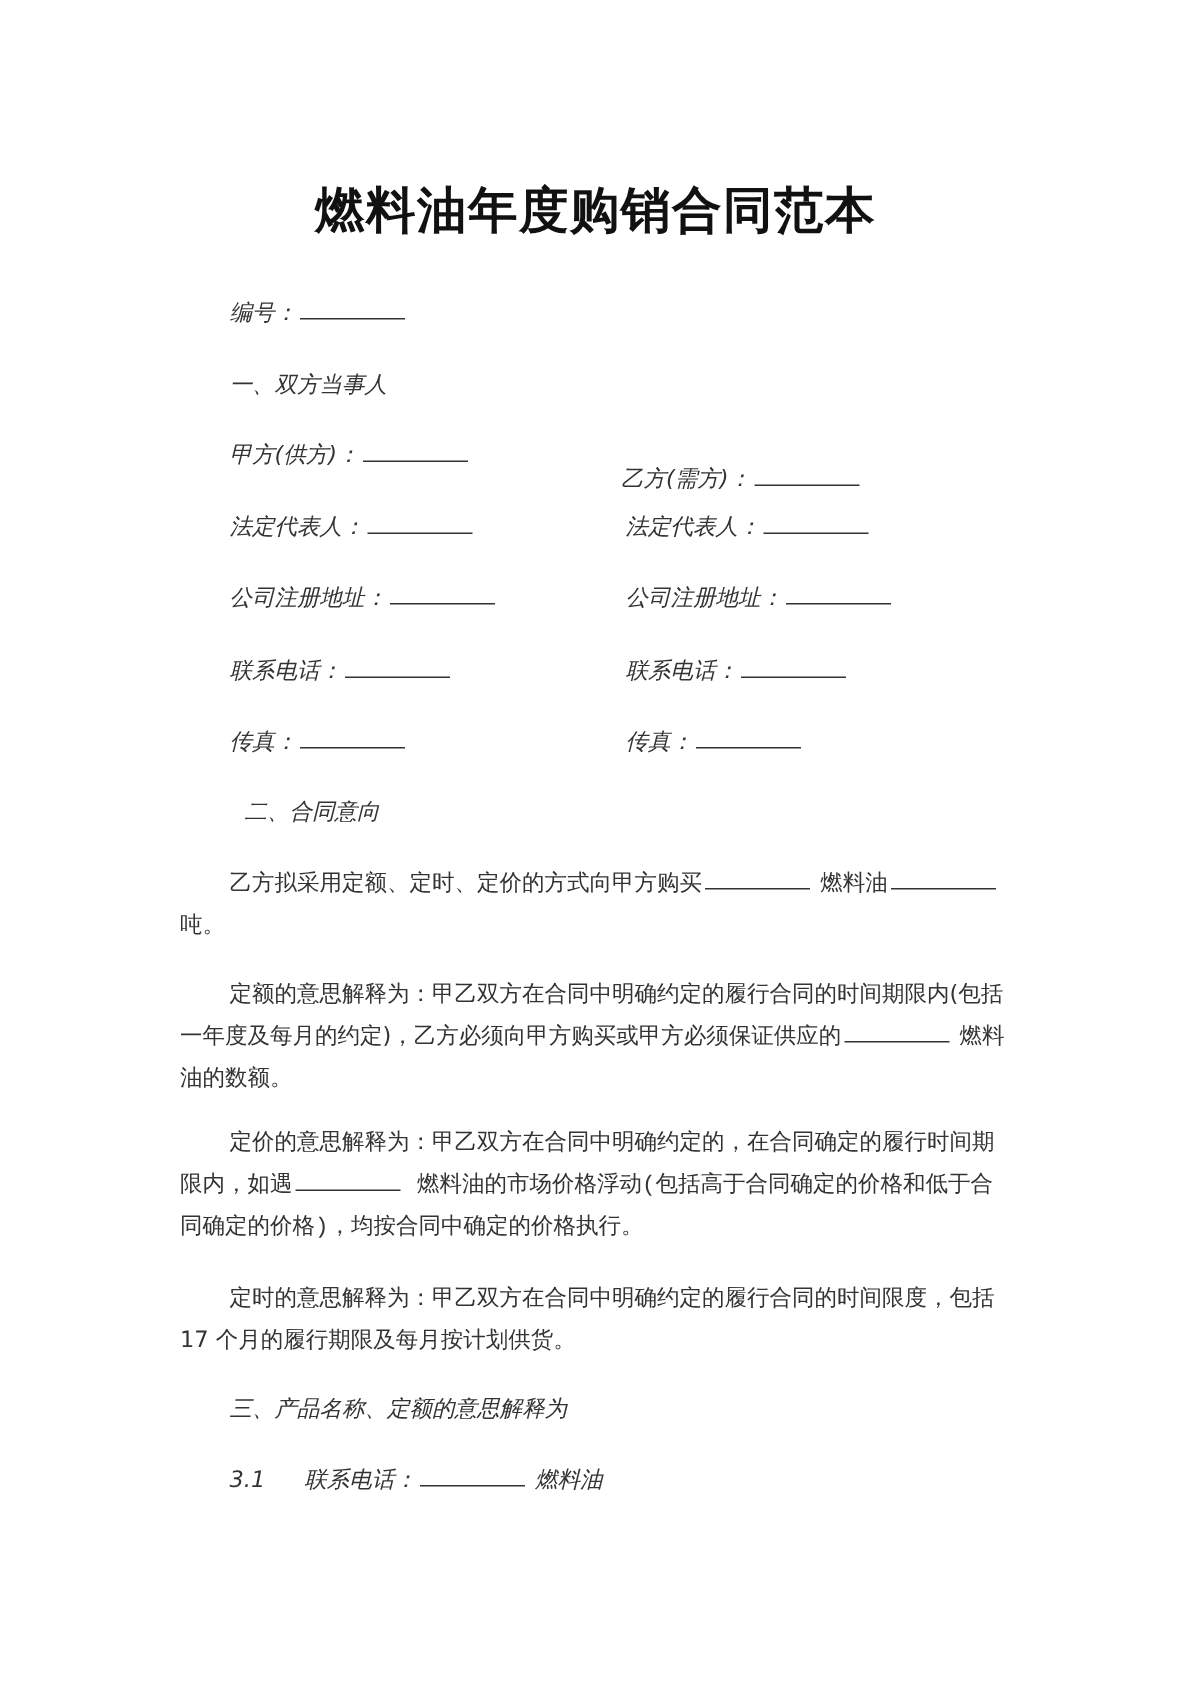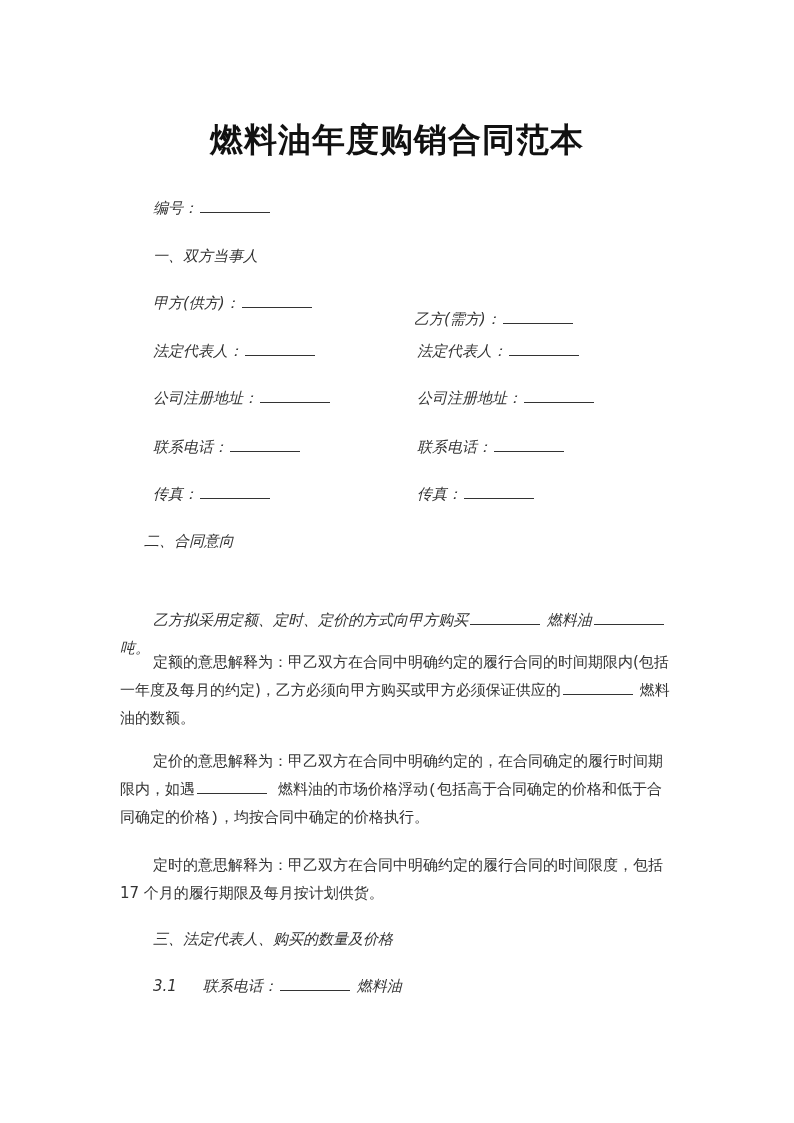--- a/index.html
+++ b/index.html
@@ -32,34 +32,34 @@
 
   <div class="line" style="top:388px;left:153px;"><span>公司注册地址：</span><span class="blank"></span></div>
   <div class="line" style="top:388px;left:417px;"><span>公司注册地址：</span><span class="blank"></span></div>
 
   <div class="line" style="top:437px;left:153px;"><span>联系电话：</span><span class="blank"></span></div>
   <div class="line" style="top:437px;left:417px;"><span>联系电话：</span><span class="blank"></span></div>
 
   <div class="line" style="top:484px;left:153px;"><span>传真：</span><span class="blank"></span></div>
   <div class="line" style="top:484px;left:417px;"><span>传真：</span><span class="blank"></span></div>
 
-  <div class="line" style="top:531px;left:144px;">二、合同意向</div>
+  <div class="line" style="top:531px;left:163px;">二、合同意向</div>
 
-  <div class="para" style="top:606px;font-style:italic;">
+  <div class="para" style="top:574px;">
     <span>乙方拟采用定额、定时、定价的方式向甲方购买</span><span class="blank"></span><span> 燃料油</span><span class="blank"></span><span>吨。</span>
   </div>
 
   <div class="para" style="top:648px;">
     <span>定额的意思解释为：甲乙双方在合同中明确约定的履行合同的时间期限内(包括一年度及每月的约定)，乙方必须向甲方购买或甲方必须保证供应的</span><span class="blank"></span><span> 燃料油的数额。</span>
   </div>
 
   <div class="para" style="top:749px;font-family:Liberation Mono, monospace;">
     <span>定价的意思解释为：甲乙双方在合同中明确约定的，在合同确定的履行时间期限内，如遇</span><span class="blank"></span><span> 燃料油的市场价格浮动(包括高于合同确定的价格和低于合同确定的价格)，均按合同中确定的价格执行。</span>
   </div>
 
   <div class="para" style="top:851px;">定时的意思解释为：甲乙双方在合同中明确约定的履行合同的时间限度，包括 17 个月的履行期限及每月按计划供货。</div>
 
-  <div class="line" style="top:929px;left:153px;">三、法定代表人、购买的数量及价格</div>
+  <div class="line" style="top:929px;left:153px;">三、产品名称、定额的意思解释为</div>
 
   <div class="line" style="top:976px;left:153px;">
     <span>3.1</span><span style="display:inline-block;width:26px;"></span><span>联系电话：</span><span class="blank"></span><span> 燃料油</span>
   </div>
 </div>
 
 </body></html>

